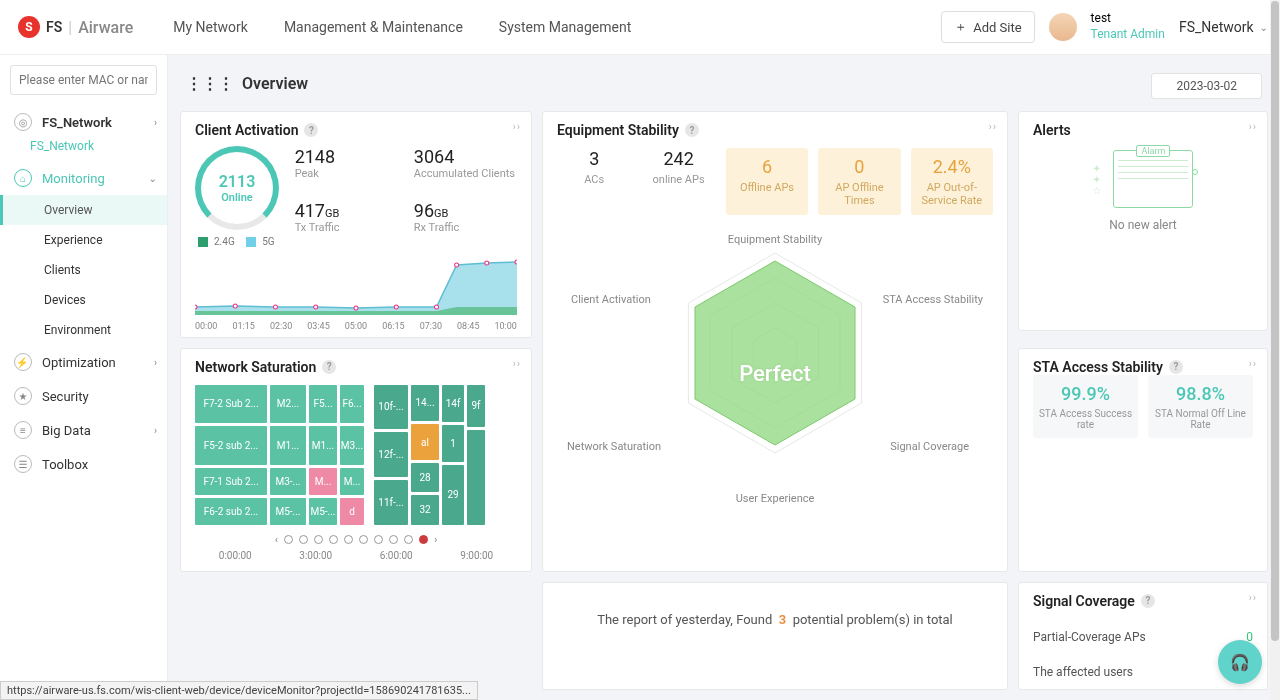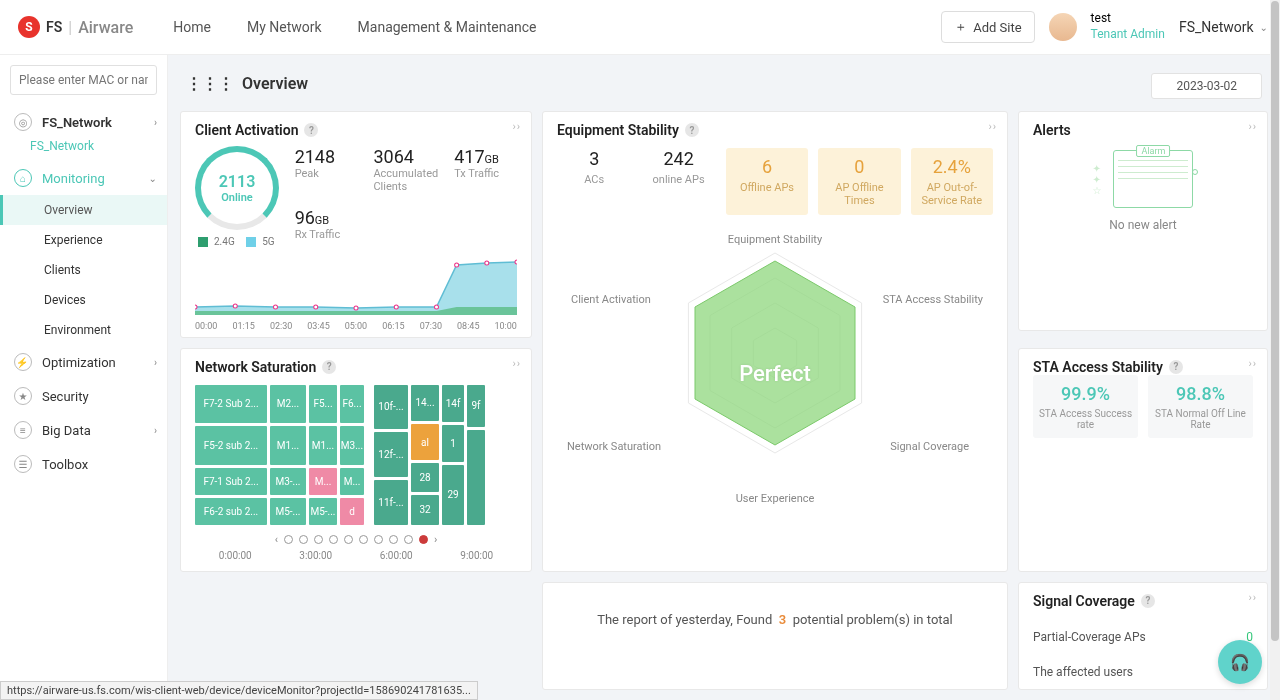--- a/index.html
+++ b/index.html
@@ -47,21 +47,21 @@
 .card h3 { font-size:14px; color:#222; font-weight:600; display:flex; align-items:center; gap:6px; }
 .help { width:14px; height:14px; border-radius:50%; background:#e6e6e6; color:#999; font-size:10px; display:inline-flex; align-items:center; justify-content:center; }
 
 .client-act { display:flex; gap:14px; margin-top:8px; }
 .donut-wrap { text-align:center; font-size:10px; color:#777; }
 .donut { width:84px; height:84px; border-radius:50%; border:6px solid #4cc7b6; border-bottom-color:#e8e8e8; display:flex; flex-direction:column; align-items:center; justify-content:center; color:#4cc7b6; font-weight:600; }
 .donut .n { font-size:16px; }
 .legend-row { margin-top:6px; }
 .legend-row span { display:inline-flex; align-items:center; gap:3px; margin:0 3px; }
 .legend-row i { width:10px; height:10px; display:inline-block; }
-.stats { flex:1; display:grid; grid-template-columns:1fr 1fr 1fr; gap:6px 16px; }
+.stats { flex:1; display:grid; grid-template-columns:1fr 1fr; gap:6px 16px; }
 .stat .v { font-size:18px; color:#222; }
 .stat .v small { font-size:11px; }
 .stat .l { font-size:11px; color:#999; }
 .spark { height:72px; margin-top:6px; }
 .spark svg { width:100%; height:60px; }
 .xaxis { display:flex; justify-content:space-between; font-size:9px; color:#888; margin-top:2px; }
 
 .eq-row { display:flex; gap:10px; margin-top:10px; }
 .eq-cell { flex:1; text-align:center; }
 .eq-cell .v { font-size:18px; color:#222; }
@@ -122,23 +122,23 @@
 <body>
 
 <div class="hdr">
   <div class="logo">
     <div class="logo-fs">S</div>
     <span class="logo-txt">FS</span>
     <span class="logo-sep">|</span>
     <span class="logo-aw">Airware</span>
   </div>
   <div class="nav">
-    <a>Home</a>
     <a>My Network</a>
     <a>Management &amp; Maintenance</a>
+    <a>System Management</a>
   </div>
   <div class="hdr-r">
     <button class="add-site">
         <span>＋</span>
         <span>Add Site</span>
       </button>
     <div class="avatar"></div>
     <div class="user-block">
       <div>test</div>
       <div class="r">Tenant Admin</div>

